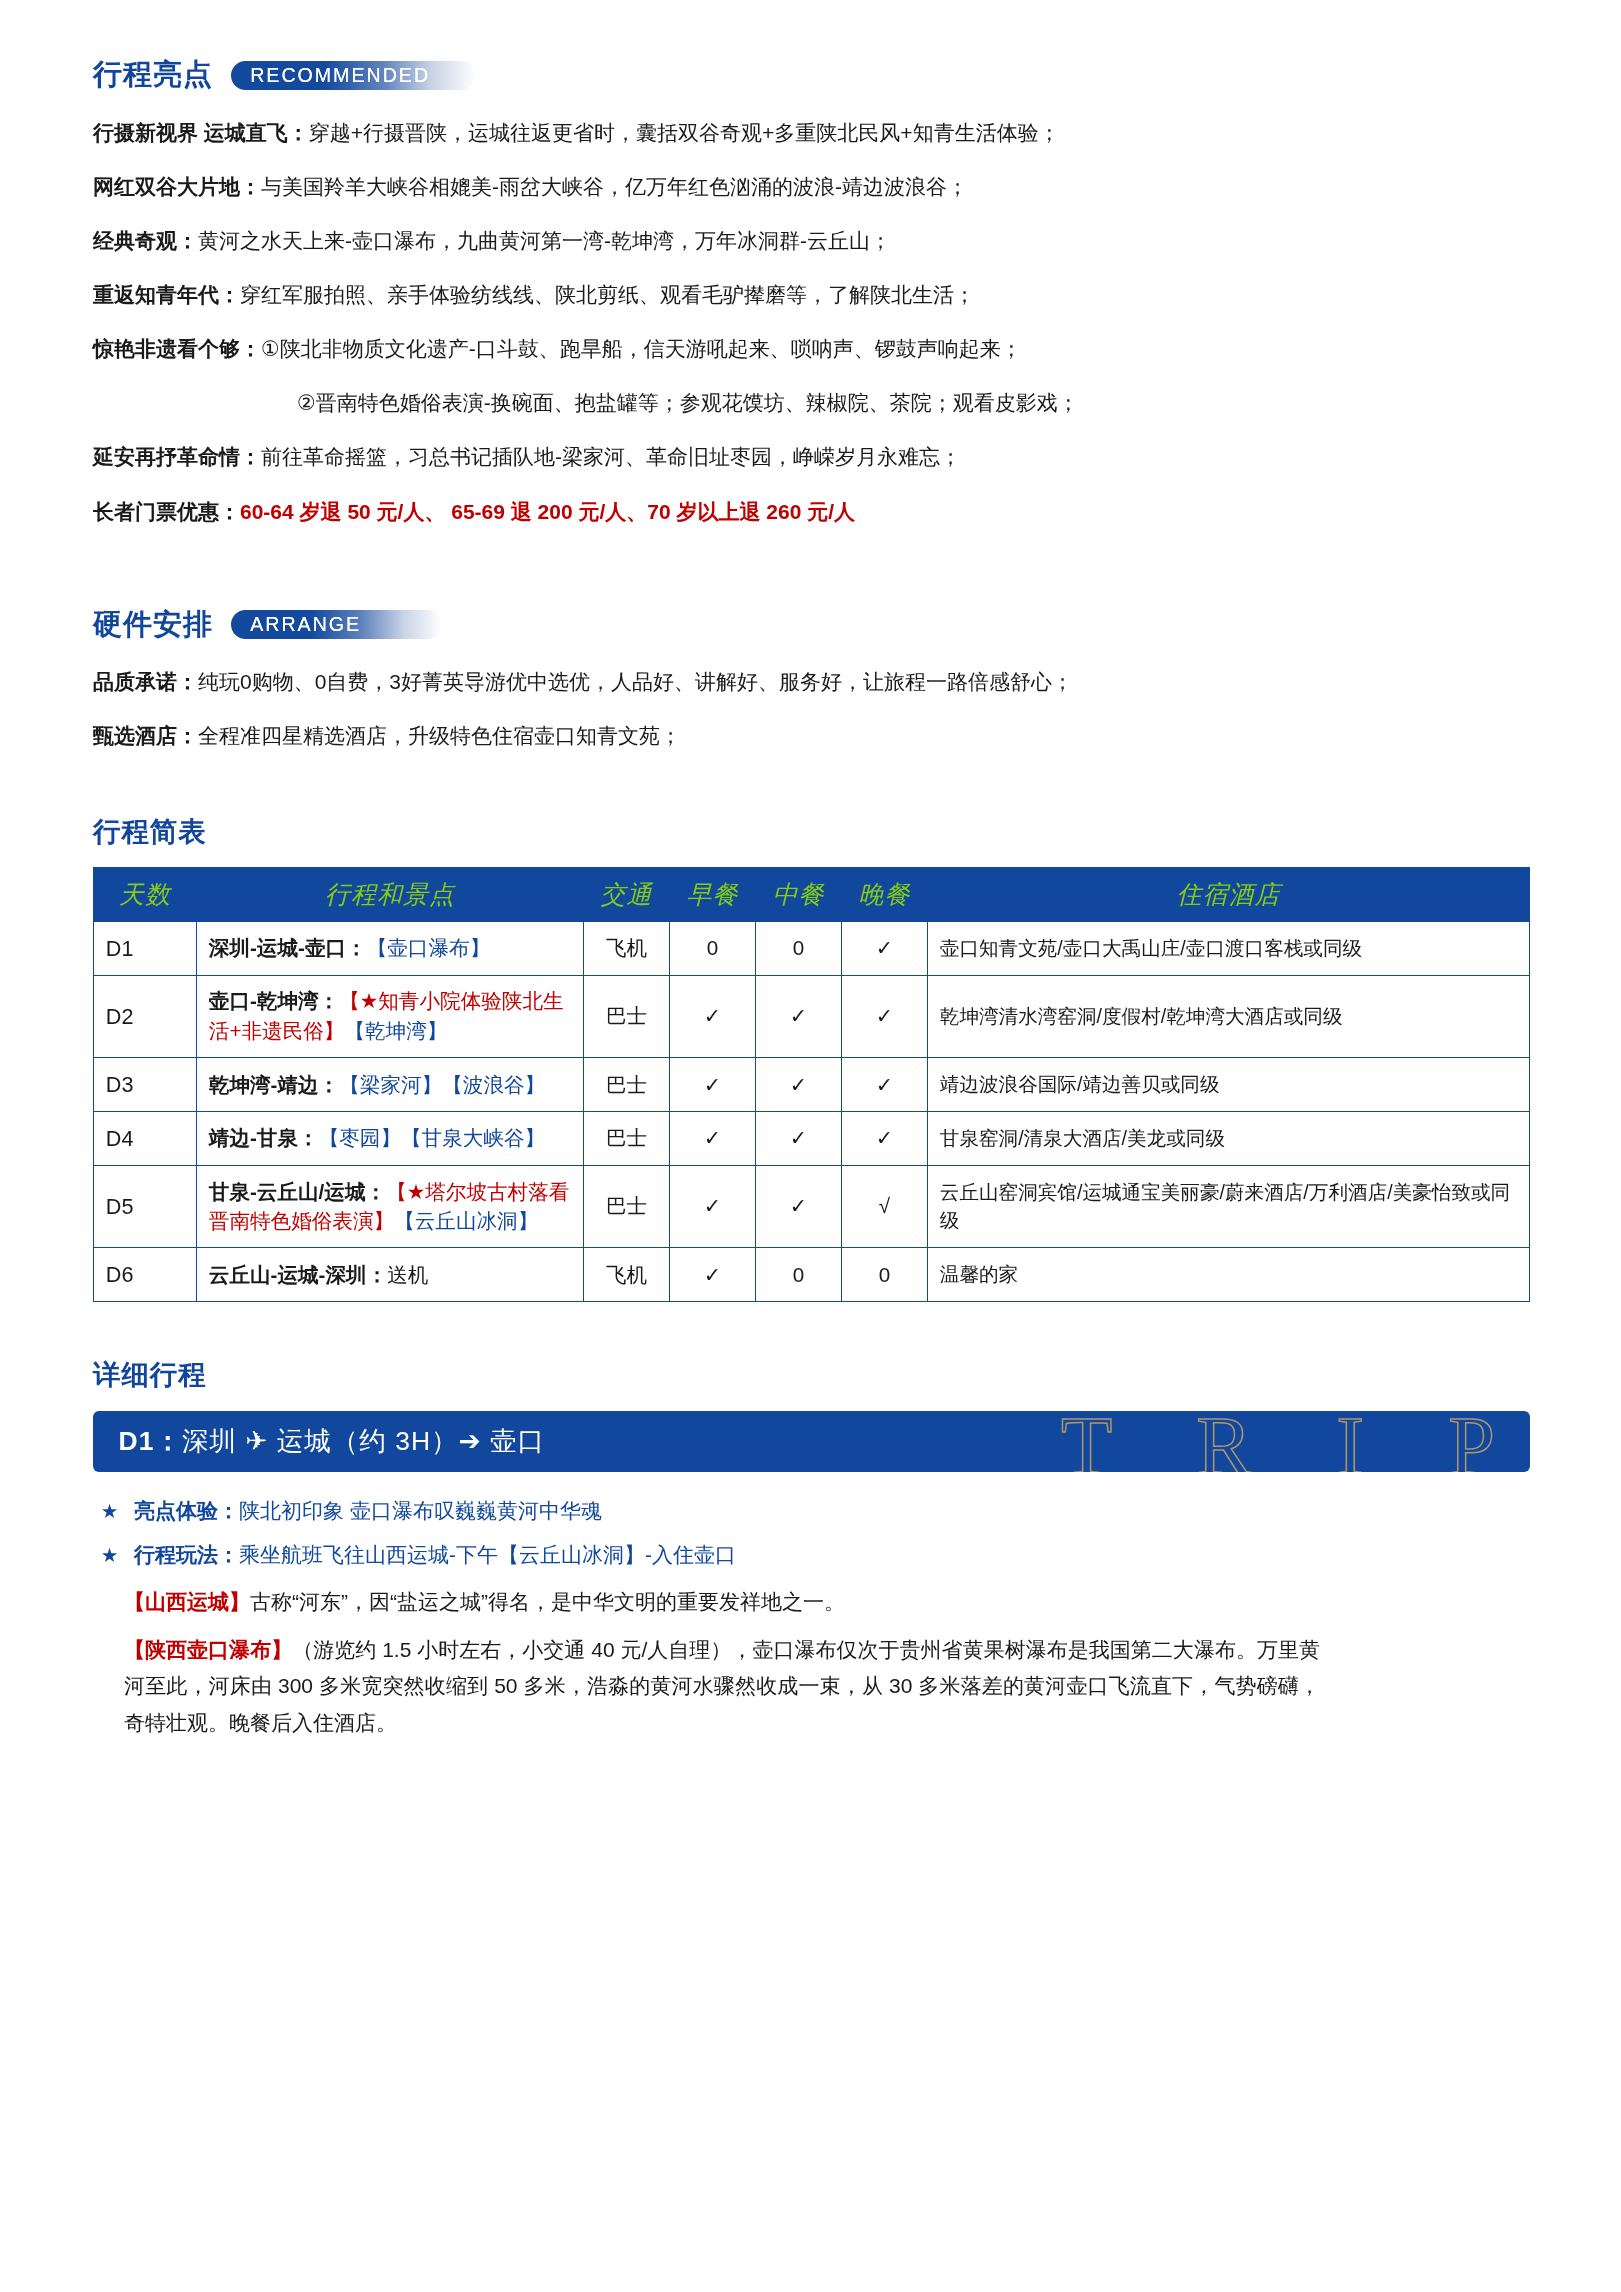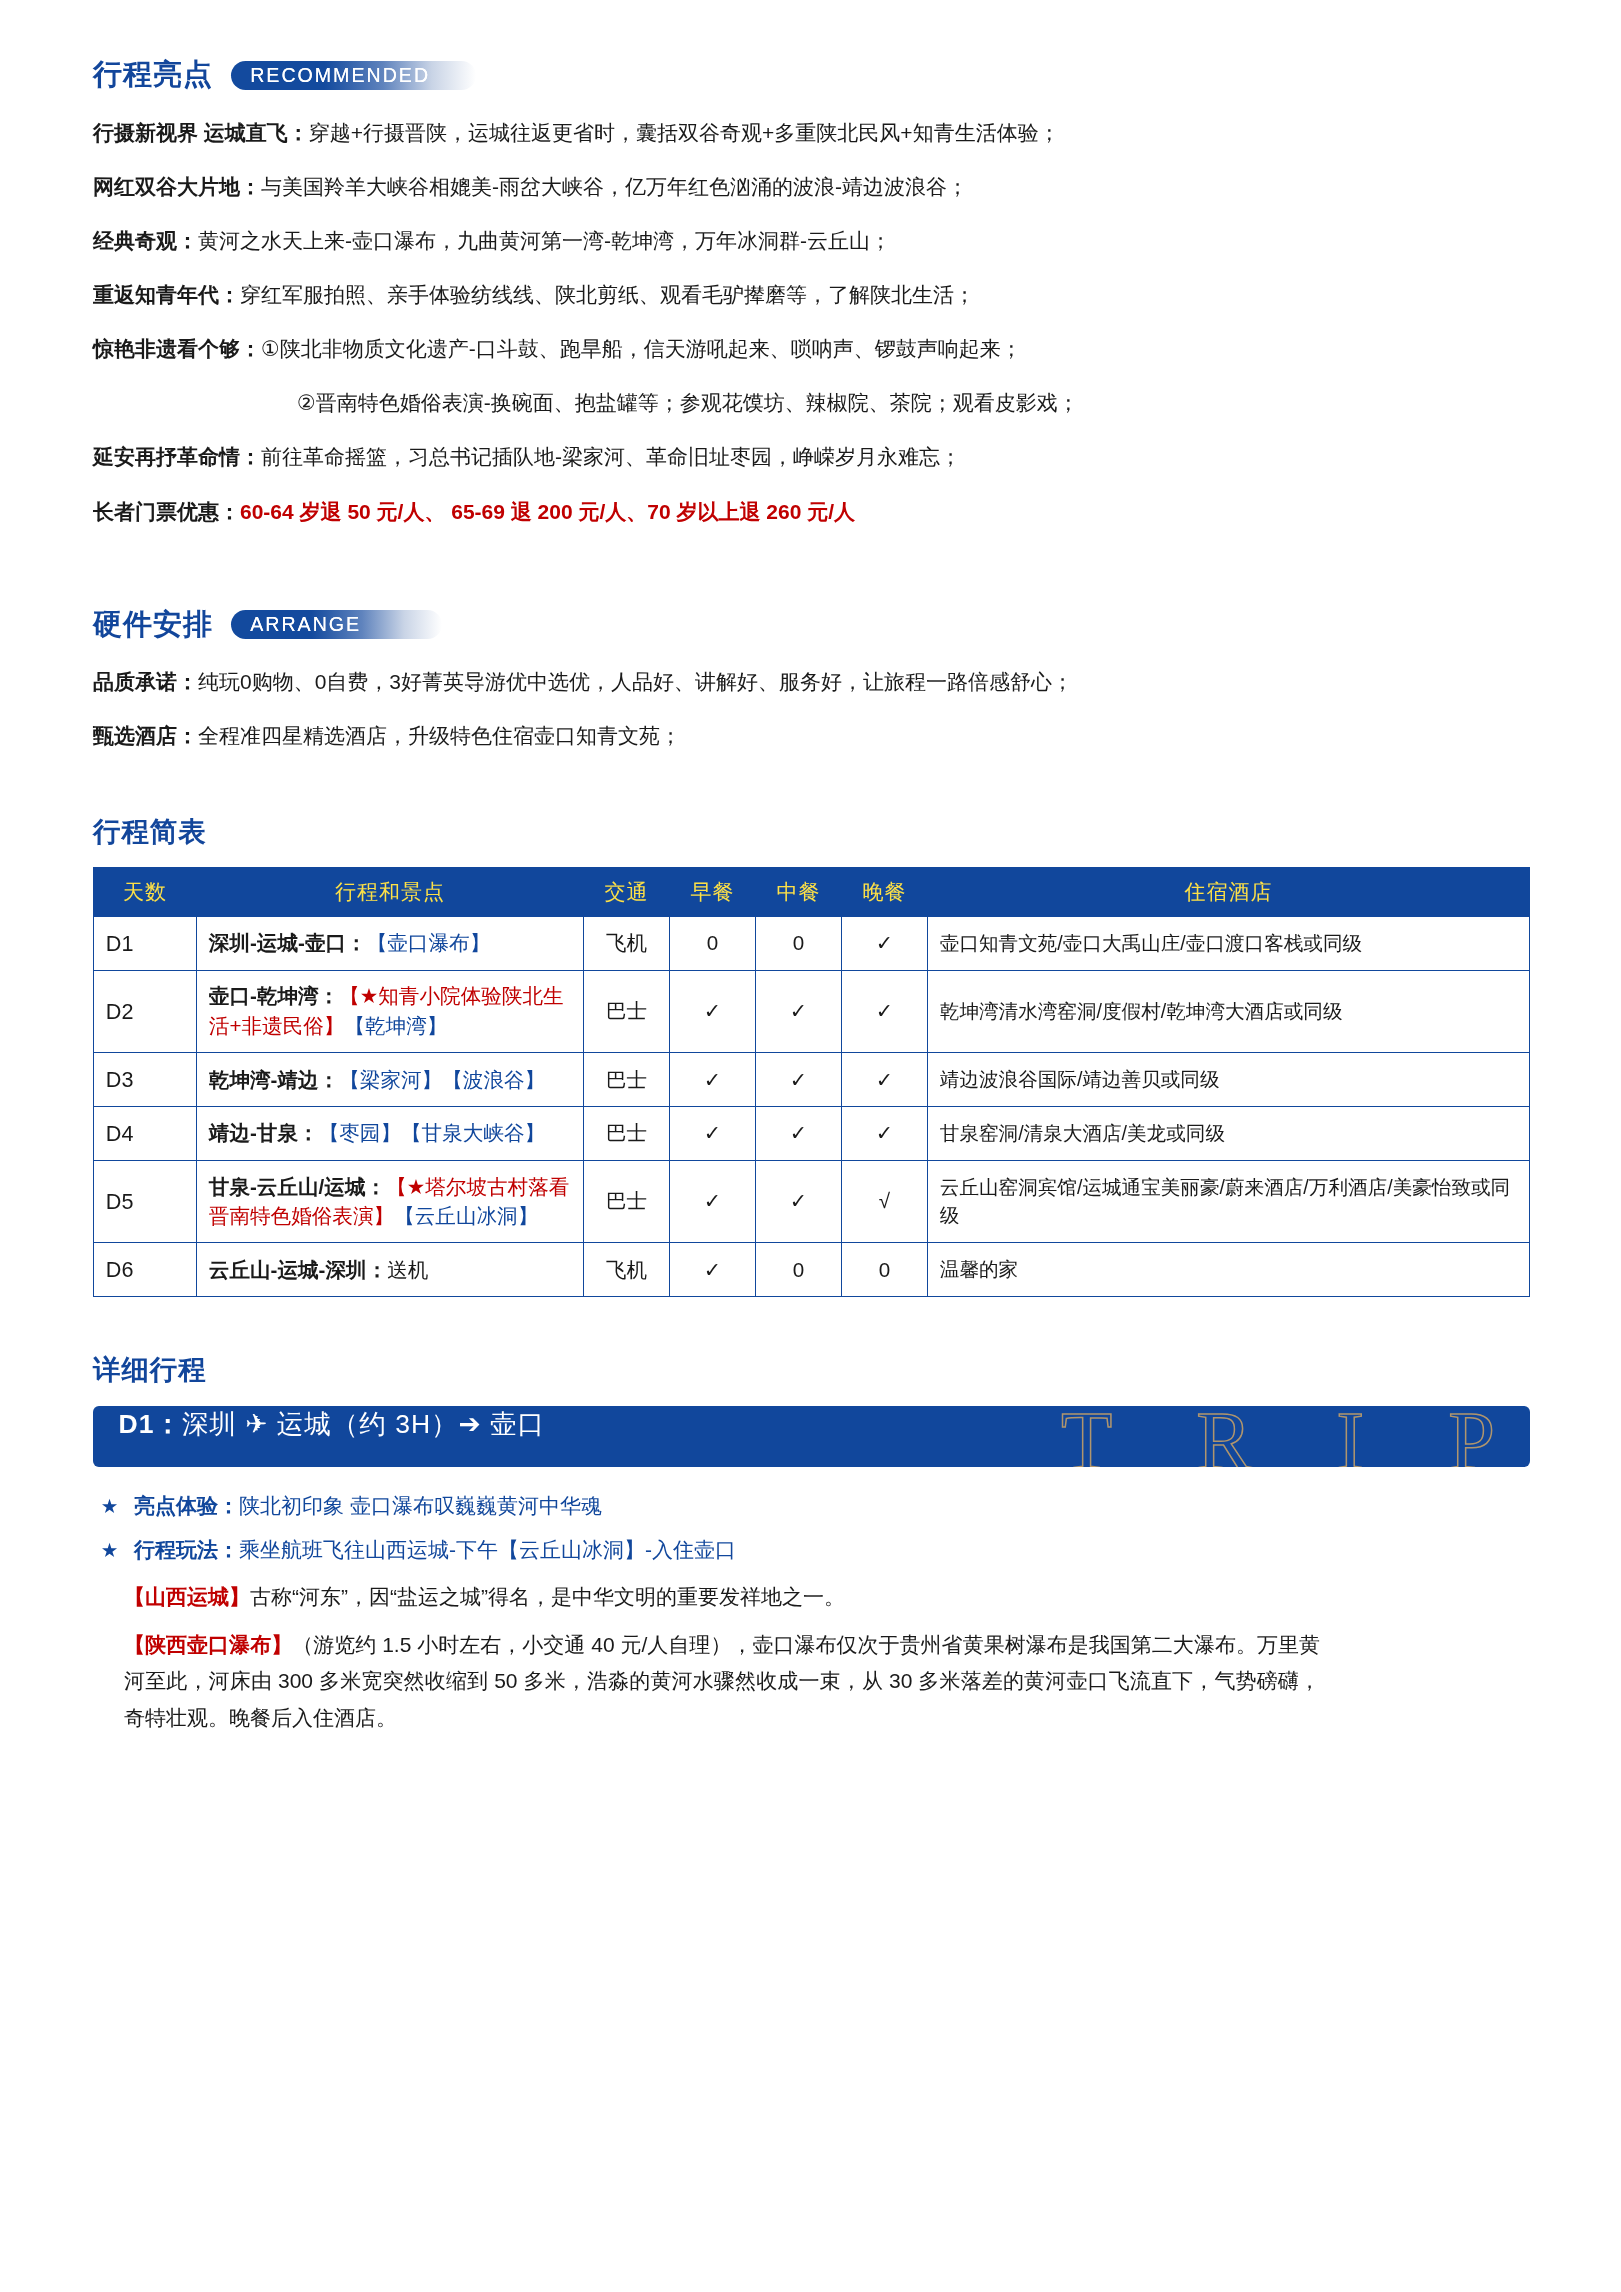--- a/index.html
+++ b/index.html
@@ -86,26 +86,27 @@
 
   
   table.itin {
     border-collapse: collapse;
     width: 1437px;
     table-layout: fixed;
     font-size: 19.6px;
   }
   table.itin th {
     background: #11479c;
-    color: #fde047;
+    color: #84cc16;
     font-weight: normal;
-    font-size: 21px;
+    font-size: 25px;
     padding: 9.8px 3.9px;
     border: 1.5px solid #11479c;
     letter-spacing: 1px;
+    font-style: italic;
   }
   table.itin td {
     border: 1.5px solid #11479c;
     padding: 10.8px 11.8px;
     vertical-align: middle;
     line-height: 1.45;
   }
   td.c-day { font-size: 21.6px; }
   td.c-route { font-size: 20.6px; }
   td.c-trans, td.c-meal { text-align: center; font-size: 20.6px; }
@@ -115,21 +116,21 @@
   .rt-red { color: #c00000; }
 
   
   .day-banner {
     position: relative;
     background: #11479c;
     border-radius: 5.9px;
     height: 61px;
     width: 1437px;
     display: flex;
-    align-items: flex-start;
+    align-items: center;
     padding-left: 25.5px;
     box-sizing: border-box;
     overflow: hidden;
   }
   .day-banner-txt {
     color: #ffffff;
     font-size: 26.5px;
     letter-spacing: 1px;
     z-index: 2;
     white-space: nowrap;

